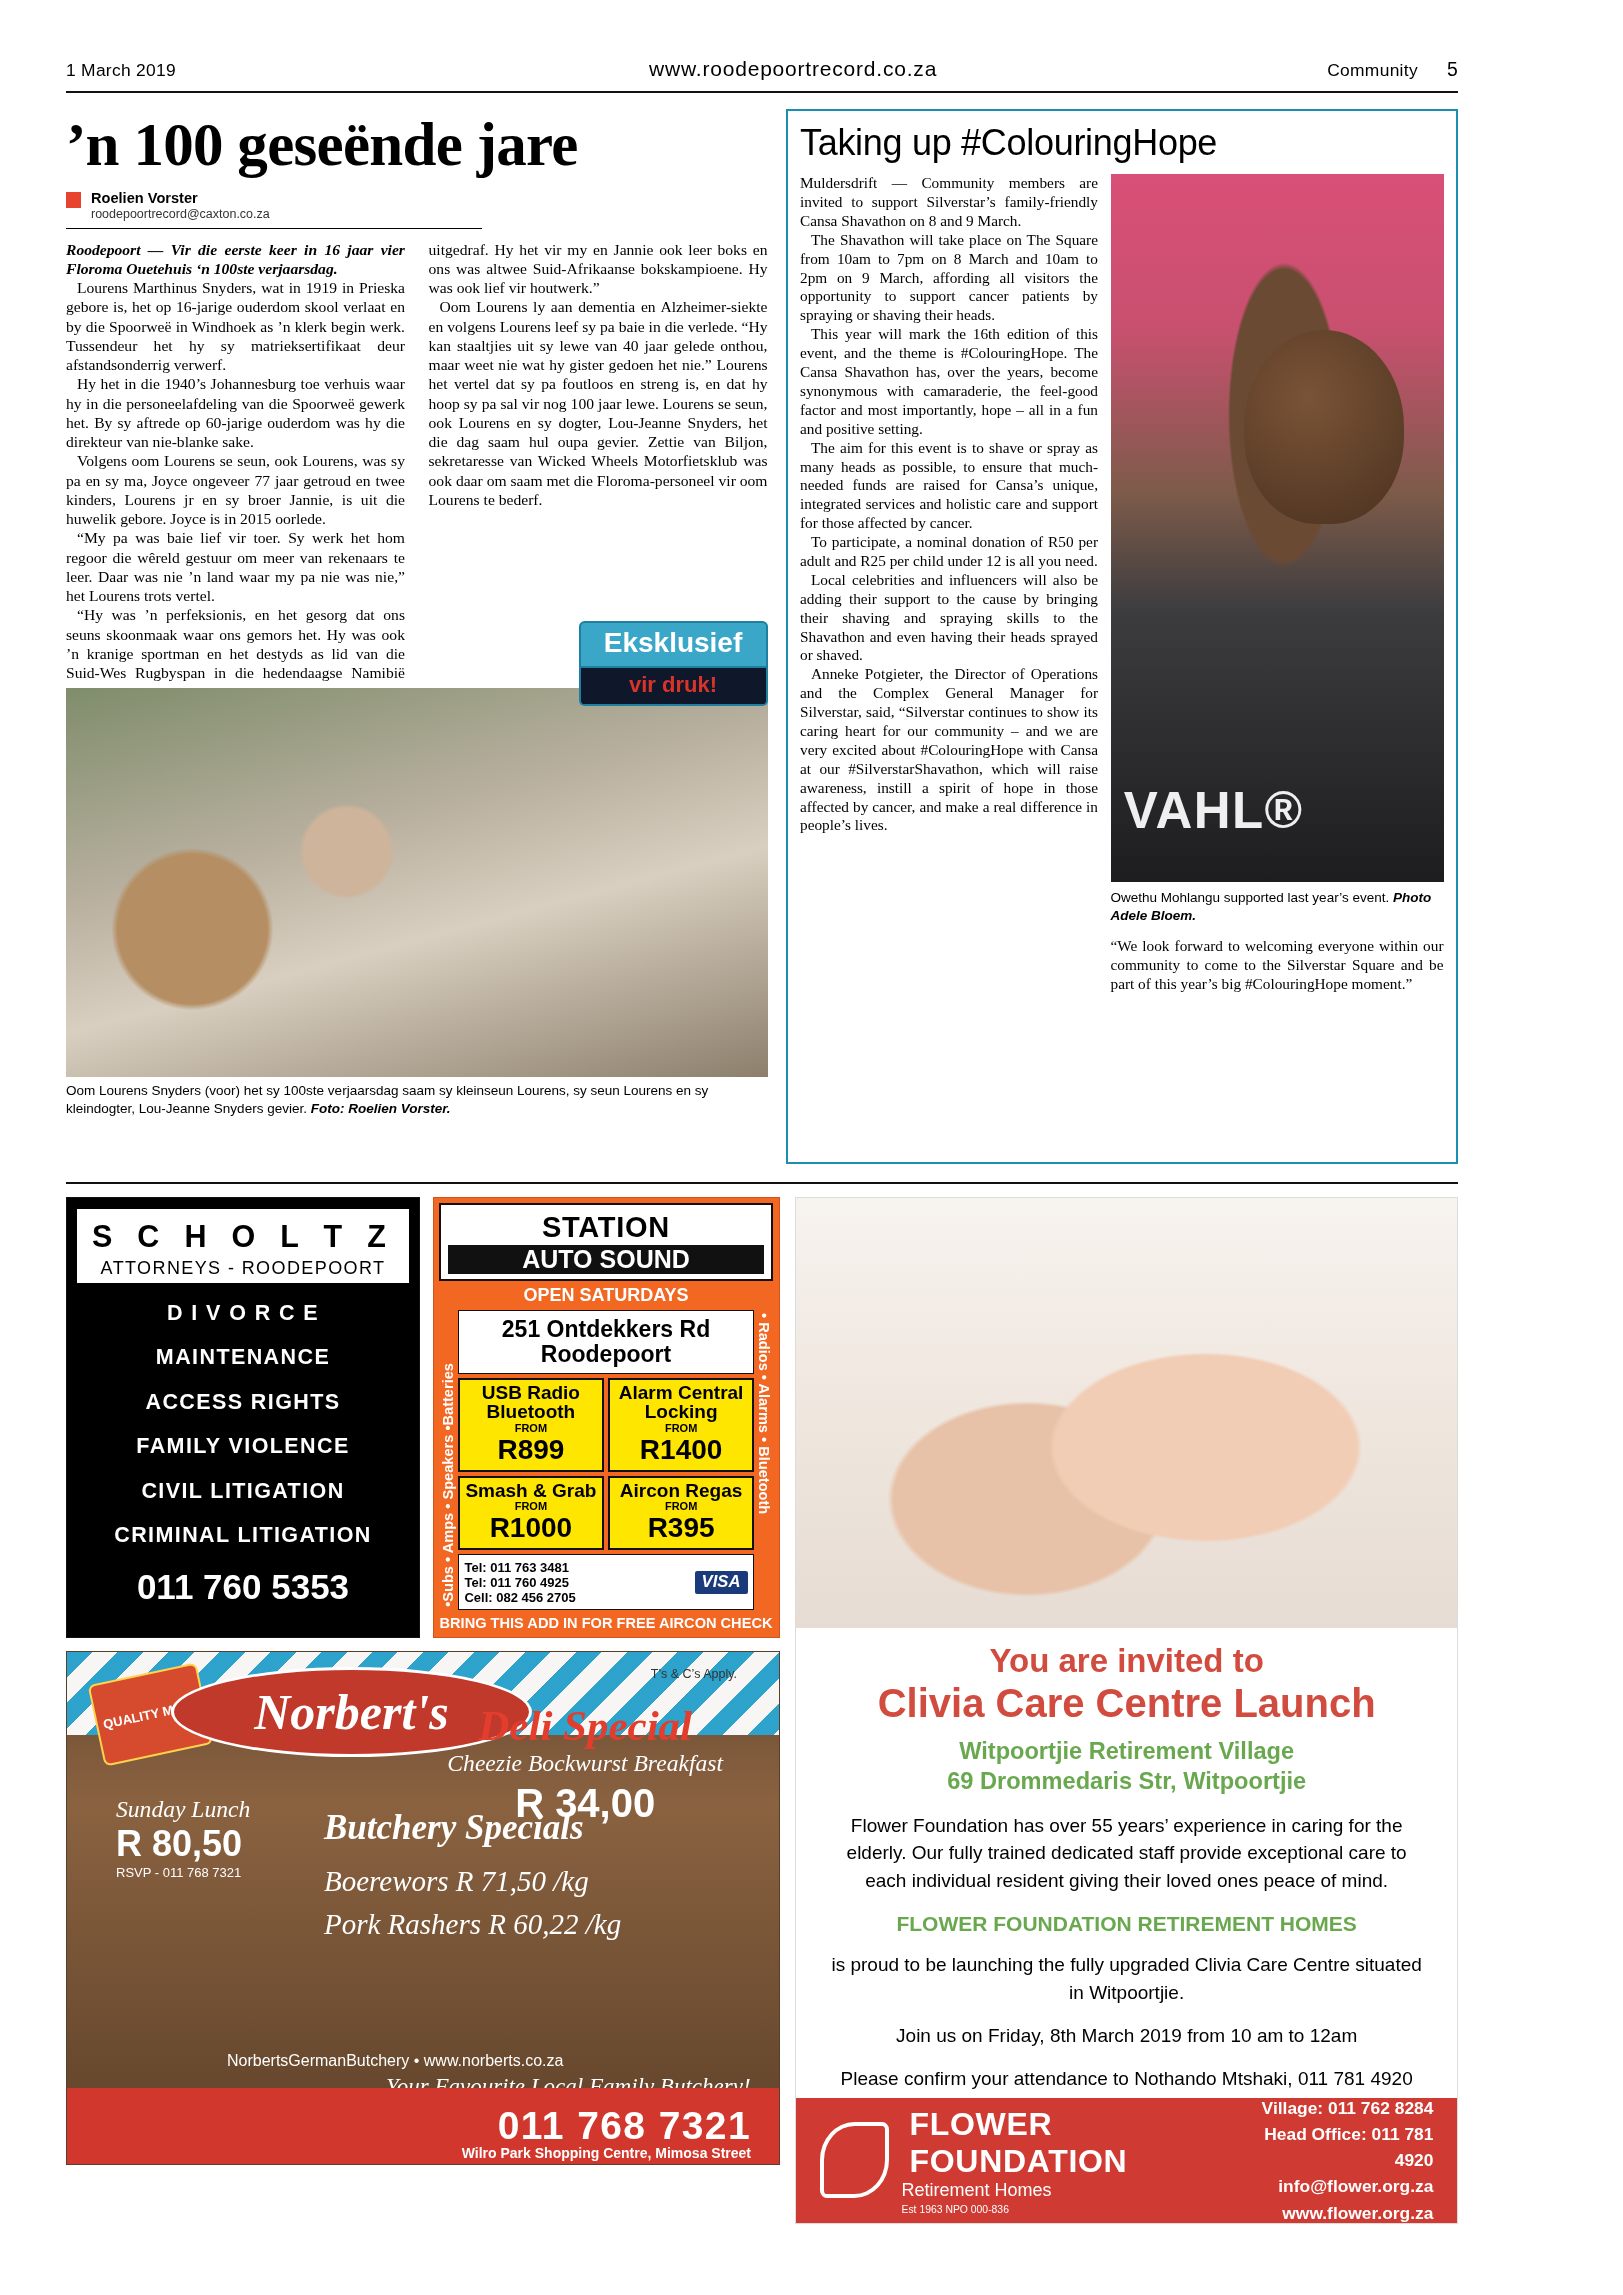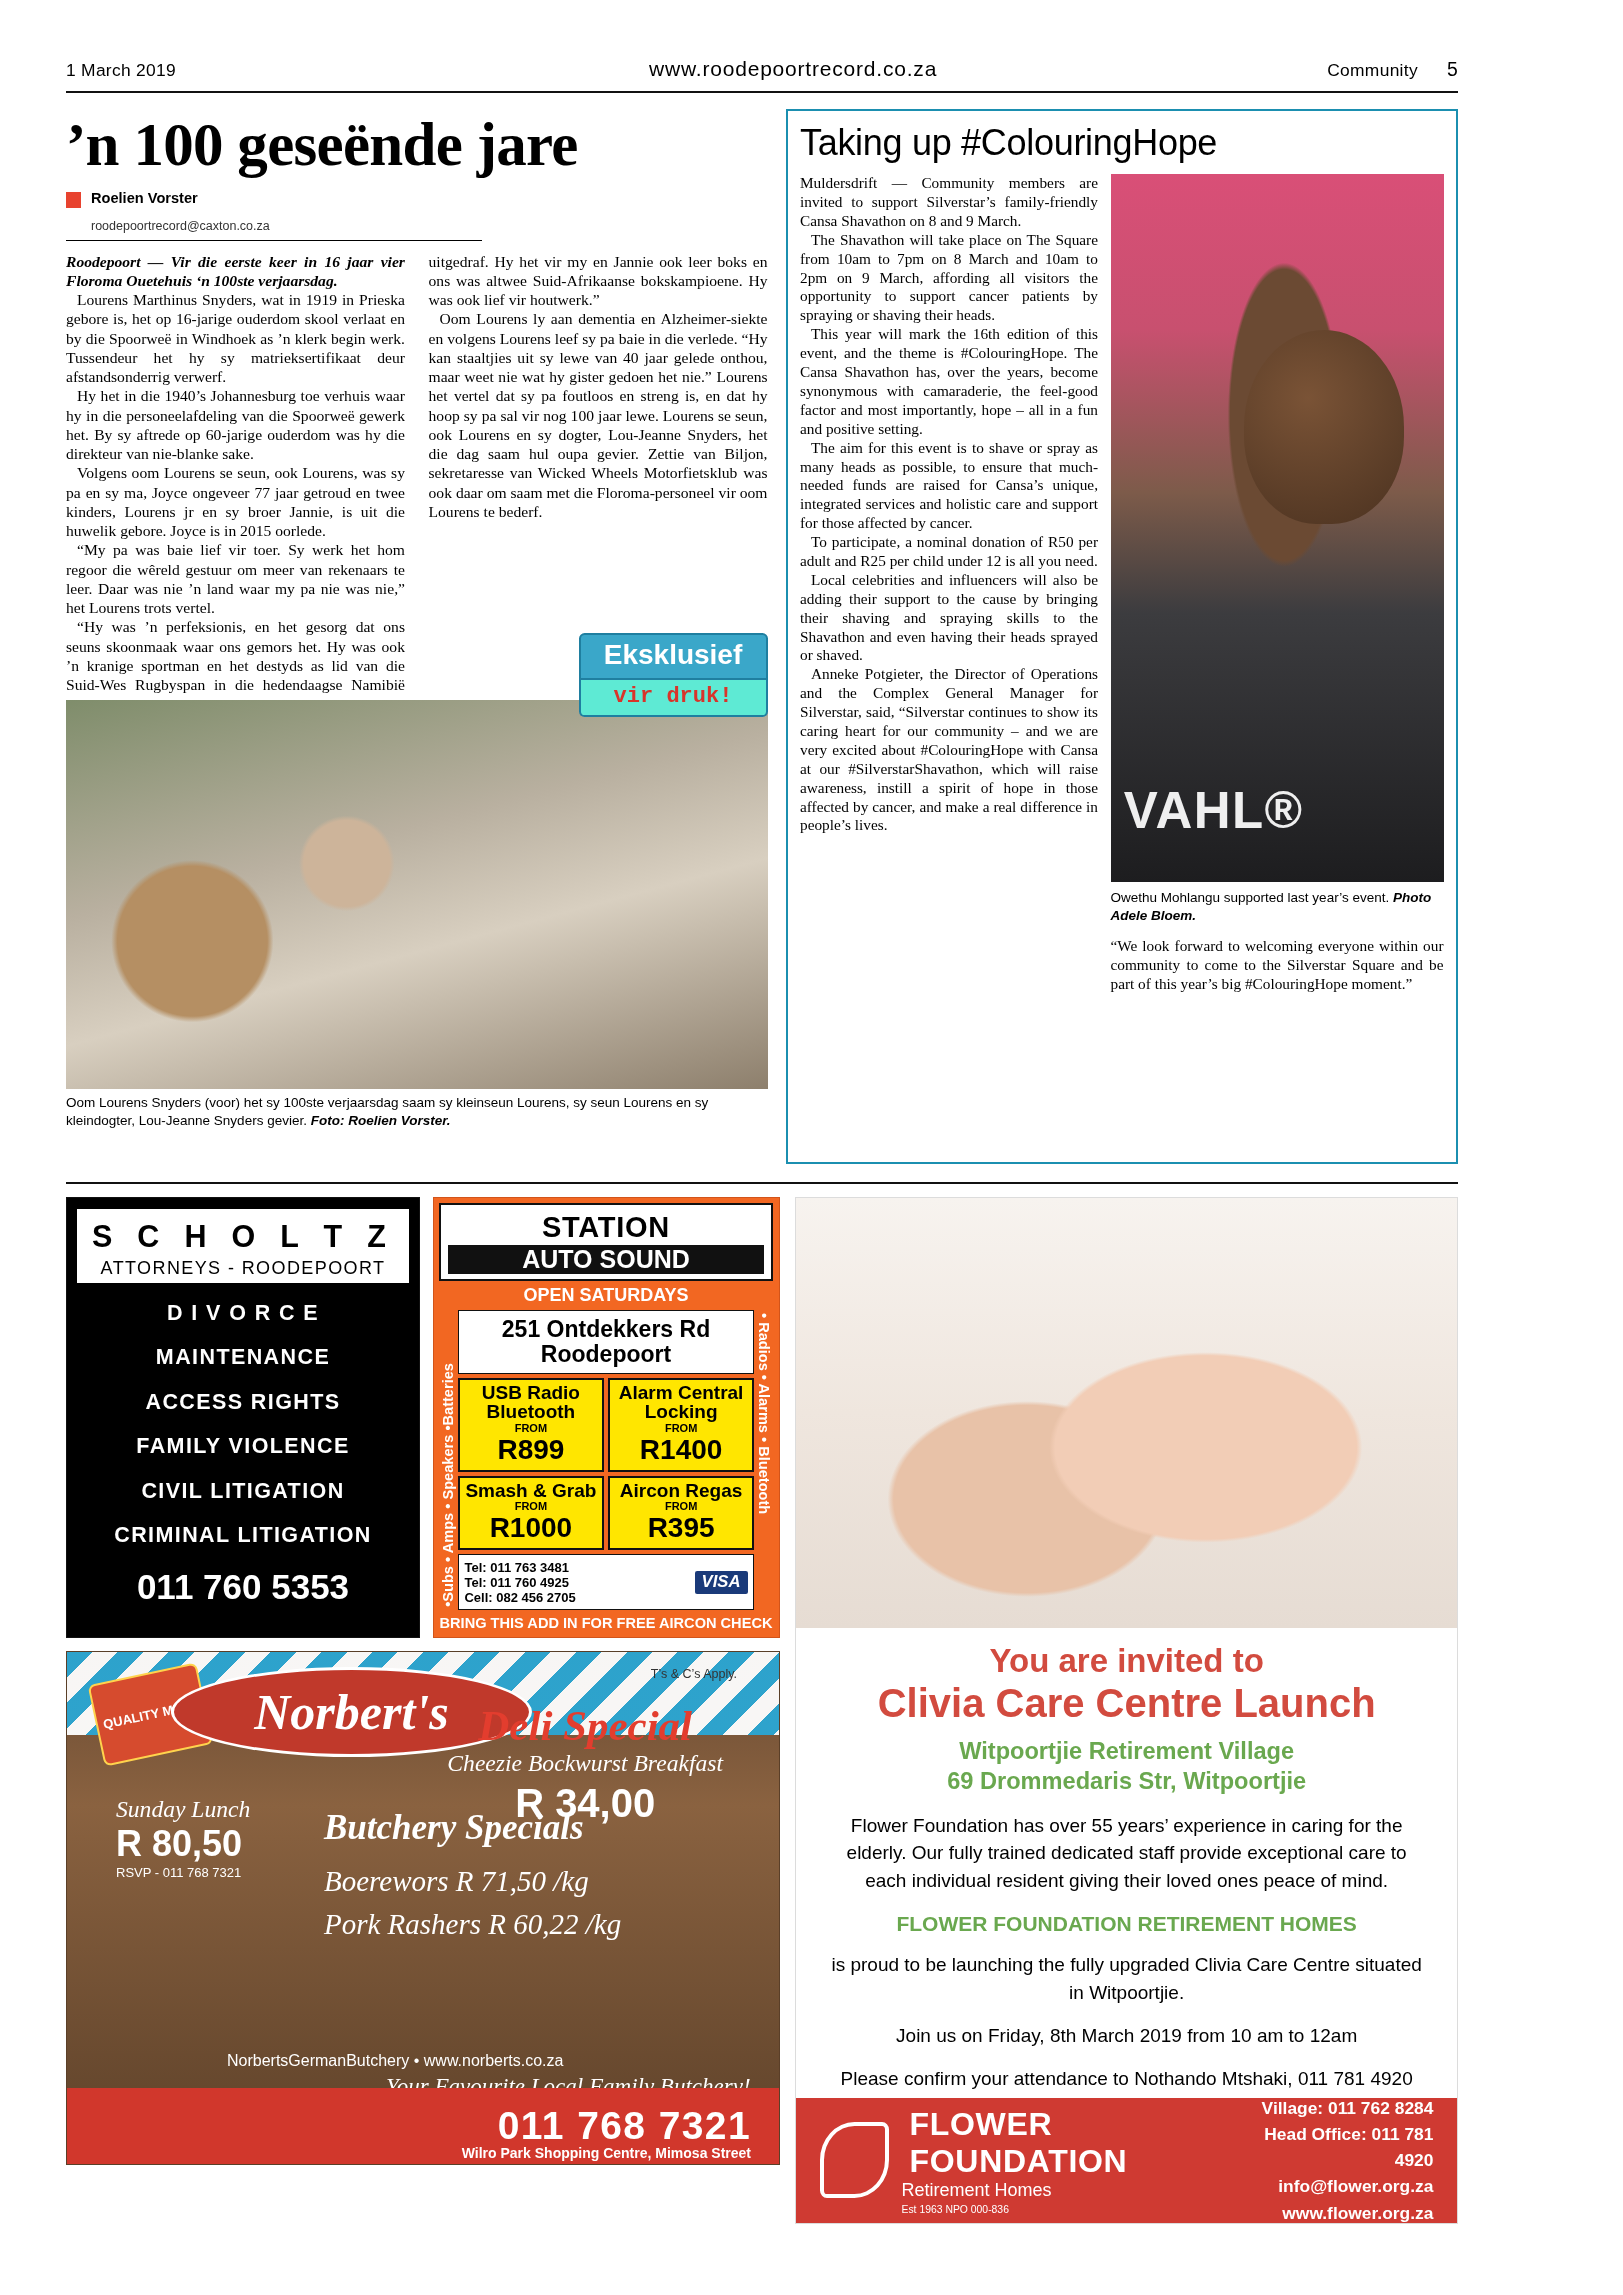--- a/index.html
+++ b/index.html
@@ -59,21 +59,21 @@
   .byline {
     display:flex; gap: 9.7px; align-items:flex-start;
     border-bottom: 1px solid #000;
     padding-bottom: 7px;
     margin-bottom: 11px;
     width: 416px;
   }
   .byline .sq { width: 15.3px; height: 15.3px; background:#e8432f; margin-top: 2.8px; flex:0 0 15.3px; }
   .byline .who { font-family:"Liberation Sans", sans-serif; }
   .byline .name { font-weight: bold; font-size: 14.6px; }
-  .byline .mail { font-size: 12.5px; color:#333; margin-top: 13px; }
+  .byline .mail { font-size: 12.5px; color:#333; margin-top: 1px; }
 
   .cols2 {
     column-count: 2;
     column-gap: 23.6px;
     column-fill: auto;
     height: 444px;
     font-size: 15.6px;
     line-height: 1.235;
     text-align: justify;
     hyphens: auto;
@@ -101,21 +101,21 @@
     position:absolute; right: 0px; top: -67px;
     width: 189px; text-align:center; z-index: 5;
   }
   .eks-top {
     background:#3aa7c9; color:#fff; font-family:"Liberation Sans", sans-serif;
     font-weight: bold; font-size: 28px; padding: 4.2px 0 7px 0;
     border-radius: 5.6px 5.6px 0 0;
     border: 2.1px solid #1f7fa0;
   }
   .eks-bot {
-    background:#5eead4; color:#d8342a; font-family:Liberation Mono, monospace;
+    background:#0f172a; color:#d8342a; font-family:Liberation Sans, sans-serif;
     font-weight: bold; font-size: 22px; padding: 4.2px 0 5.6px 0;
     border: 2.1px solid #1f7fa0; border-top:none;
     border-radius: 0 0 5.6px 5.6px;
   }
 
   
   .box {
     border: 2.8px solid #1b8fb0;
     padding: 9.7px 12.5px 11px 12.5px;
     height: 1055px;

